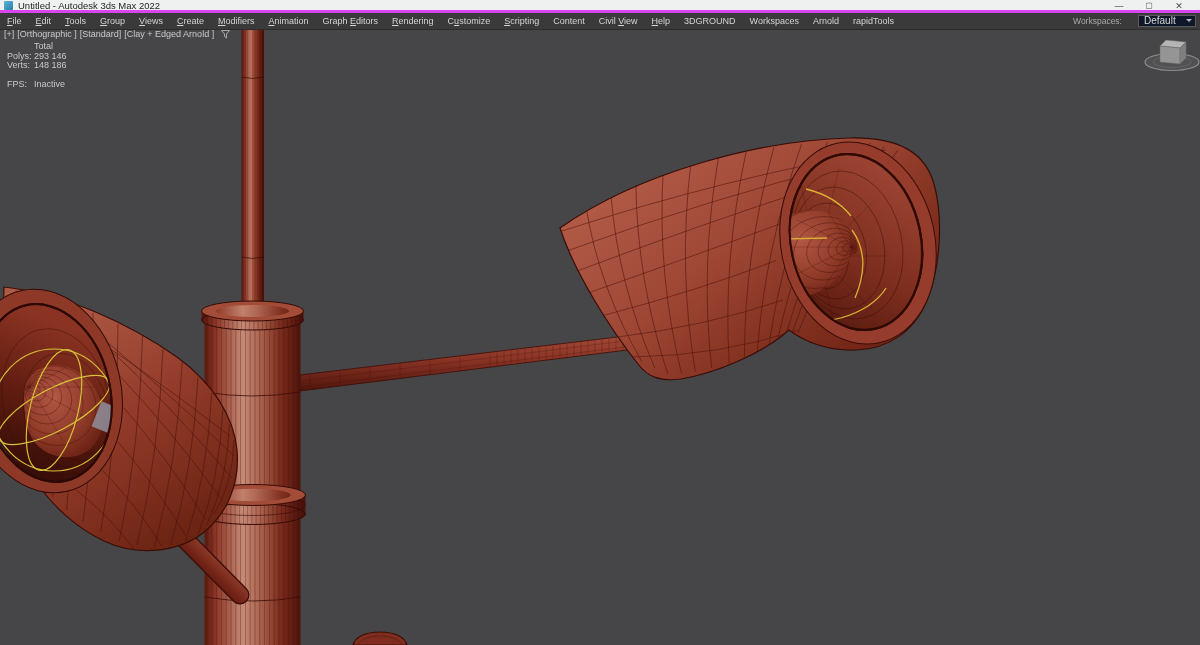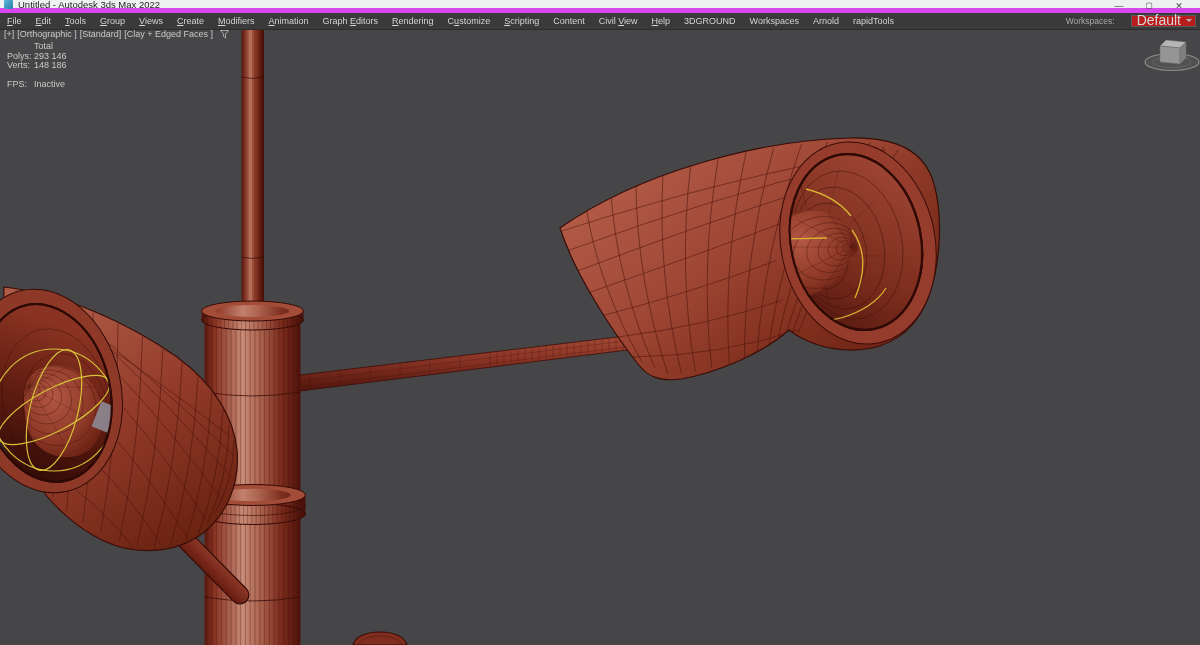--- a/index.html
+++ b/index.html
@@ -1,31 +1,31 @@
 <!DOCTYPE html>
 <html style="--viewport-bg: #464648; --menubar-bg: #3a3a3a; --titlebar-bg: #eff1f1;"><head>
 <meta charset="utf-8">
 <style>
   :root{ --viewport-bg:#464648; --menubar-bg:#3a3a3a; --titlebar-bg:#eff1f1; --text-light:#cfcfcf; }
   *{box-sizing:border-box;}
   html,body{margin:0;padding:0;}
   body{width:1200px;height:645px;overflow:hidden;font-family:"Liberation Sans",sans-serif;background:var(--viewport-bg);position:relative;}
 
-  .titlebar{position:absolute;top:0;left:0;right:0;height:13px;background:var(--titlebar-bg);display:flex;align-items:center;font-size:9.5px;color:#1e1e1e;z-index:6;border-bottom:5px solid #d946ef;}
+  .titlebar{position:absolute;top:0;left:0;right:0;height:13px;background:var(--titlebar-bg);display:flex;align-items:center;font-size:9.5px;color:#1e1e1e;z-index:6;border-bottom:3px solid #d946ef;}
   .app-icon{width:9px;height:9px;margin:0 5px 0 4px;background:linear-gradient(135deg,#5ab6d8,#2a7ca8);border-radius:1px;flex:0 0 auto;}
   .title-text{white-space:nowrap;}
   .win-controls{margin-left:auto;display:flex;align-items:center;height:100%;padding-right:6px;}
   .win-btn{width:30px;text-align:center;font-size:9px;color:#4a4a4a;line-height:12px;height:100%;}
   .win-btn.max{font-size:8px;}
 
   .menubar{position:absolute;top:13px;left:0;right:0;height:17px;background:var(--menubar-bg);border-bottom:1px solid #2c2c2c;display:flex;align-items:center;font-size:9px;color:#d4d4d4;z-index:6;}
   .menu-item{padding:0 7px;line-height:12px;white-space:nowrap;}
   .mn{text-decoration:underline;}
   .ws{margin-left:auto;display:flex;align-items:center;color:#a9a9a9;font-size:8.5px;padding-right:4px;gap:12px;}
-  .ws-box{margin-left:4px;background:#b91c1c;border:1px solid #5a5a5a;color:#d6d6d6;font-size:14px;line-height:9px;padding:0 14px 1px 5px;position:relative;min-width:58px;}
+  .ws-box{margin-left:4px;background:#0f172a;border:1px solid #5a5a5a;color:#d6d6d6;font-size:10px;line-height:9px;padding:0 14px 1px 5px;position:relative;min-width:58px;}
   .ws-caret{position:absolute;right:3px;top:3px;width:0;height:0;border-left:3px solid transparent;border-right:3px solid transparent;border-top:3px solid #b5b5b5;}
 
   .viewport{position:absolute;top:26px;left:0;width:1200px;height:619px;background:var(--viewport-bg);overflow:hidden;}
   #scene{position:absolute;left:0;top:0;width:1200px;height:619px;display:block;}
 
   .vp-label{position:absolute;top:3px;left:4px;font-size:9px;color:#c9c9c9;display:flex;gap:3px;align-items:center;z-index:3;white-space:nowrap;}
   .vp-label span{cursor:default;}
   .funnel{margin-left:4px;display:inline-block;}
 
   .stats{position:absolute;top:16px;left:7px;font-size:9px;line-height:9.5px;color:#c9c9c9;z-index:3;}
@@ -485,21 +485,21 @@
       <polygon points="1160,46 1166,40 1186,42 1180,48" fill="#c2c2c2" stroke="#6d6d6d" stroke-width="0.5"></polygon>
       <polygon points="1160,46 1180,48 1180,64 1160,62" fill="#9e9e9e" stroke="#6d6d6d" stroke-width="0.5"></polygon>
       <polygon points="1180,48 1186,42 1186,58 1180,64" fill="#868686" stroke="#6d6d6d" stroke-width="0.5"></polygon>
     </g>
   </svg>
 
   <div class="vp-label">
     <span>[+]</span>
     <span>[Orthographic ]</span>
     <span>[Standard]</span>
-    <span>[Clay + Edged Faces ]</span>
+    <span>[Clay + Edged Arnold ]</span>
     <svg class="funnel" width="9" height="9" viewBox="0 0 9 9">
       <path d="M0.5,0.5 h8 l-3,3.5 v4 l-2,-1.5 v-2.5 z" fill="none" stroke="#a8a8a8" stroke-width="1"></path>
     </svg>
   </div>
 
   <div class="stats">
     <div class="row">
         <span class="lbl"></span>
         <span>Total</span>
       </div>

